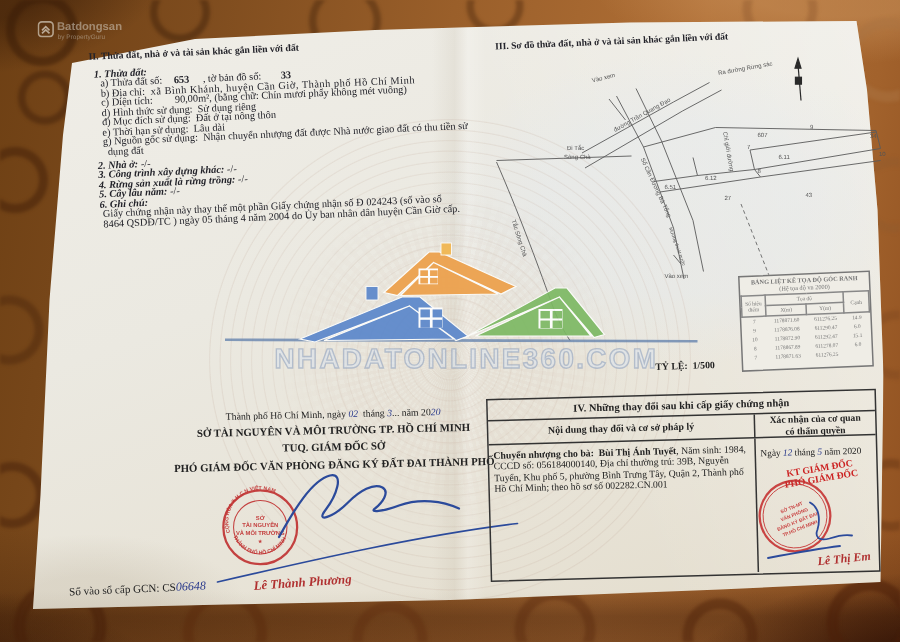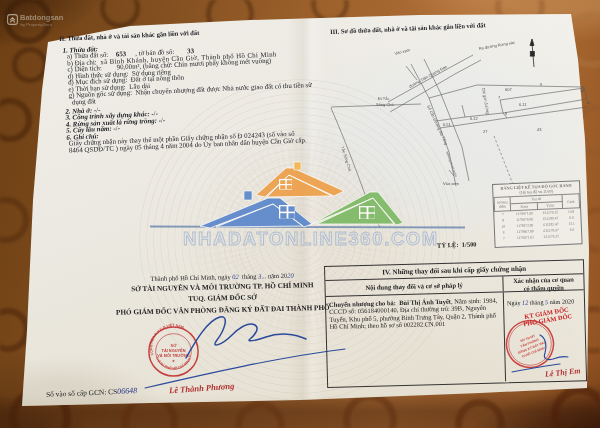--- a/index.html
+++ b/index.html
@@ -323,20 +323,20 @@
     <rect x="104" y="33" width="8" height="9" fill="#5b87cb" stroke="#fdfdfb" stroke-width="0.6"></rect>
     <rect x="139" y="47" width="16" height="13.5" fill="#fff"></rect>
     <rect x="140.3" y="48.3" width="6.3" height="5.3" fill="#5b87cb"></rect>
       <rect x="148.4" y="48.3" width="6.3" height="5.3" fill="#5b87cb"></rect>
     <rect x="140.3" y="55.2" width="6.3" height="5.3" fill="#5b87cb"></rect>
       <rect x="148.4" y="55.2" width="6.3" height="5.3" fill="#5b87cb"></rect>
   </g>
 </svg>
 <div id="wmtext">NHADATONLINE360.COM</div>
 
-<div class="abs" style="left:7px;top:13px;width:90px;height:18px;">
+<div class="abs" style="left:25px;top:13px;width:90px;height:18px;">
   <svg width="11" height="11" viewBox="0 0 11 11" style="position:absolute;left:0;top:1px;">
     <rect x="0.6" y="0.6" width="9.8" height="9.8" rx="2.4" fill="none" stroke="rgba(225,218,205,.65)" stroke-width="1.1"></rect>
     <path d="M3 6.2 L5.5 3.8 L8 6.2 M3 8.3 L5.5 5.9 L8 8.3" fill="none" stroke="rgba(225,218,205,.7)" stroke-width="1.1"></path>
   </svg>
   <div style="position:absolute;left:13px;top:0px;font-family:'Liberation Sans',sans-serif;font-weight:bold;font-size:7.5px;color:rgba(210,202,190,.55);">Batdongsan</div>
   <div style="position:absolute;left:13.5px;top:8.5px;font-family:'Liberation Sans',sans-serif;font-size:4.3px;color:rgba(210,202,190,.48);">by PropertyGuru</div>
 </div>
 
 </body></html>

